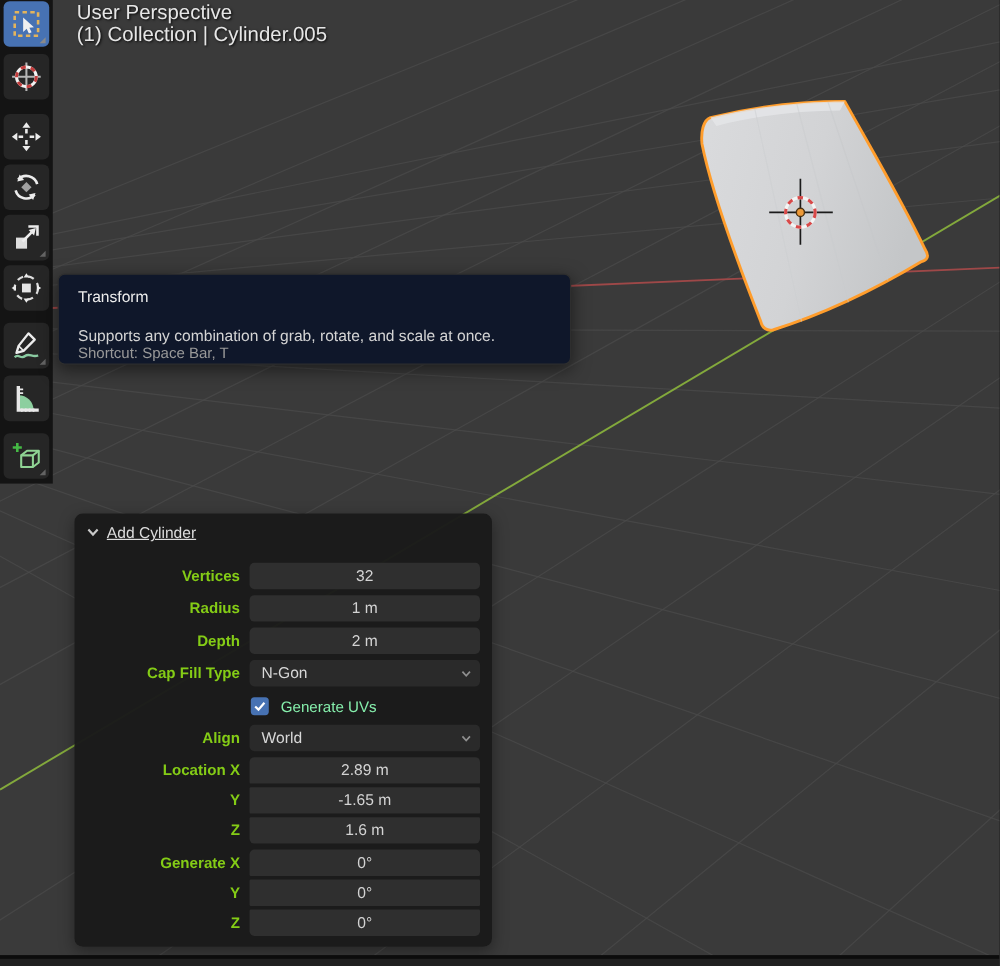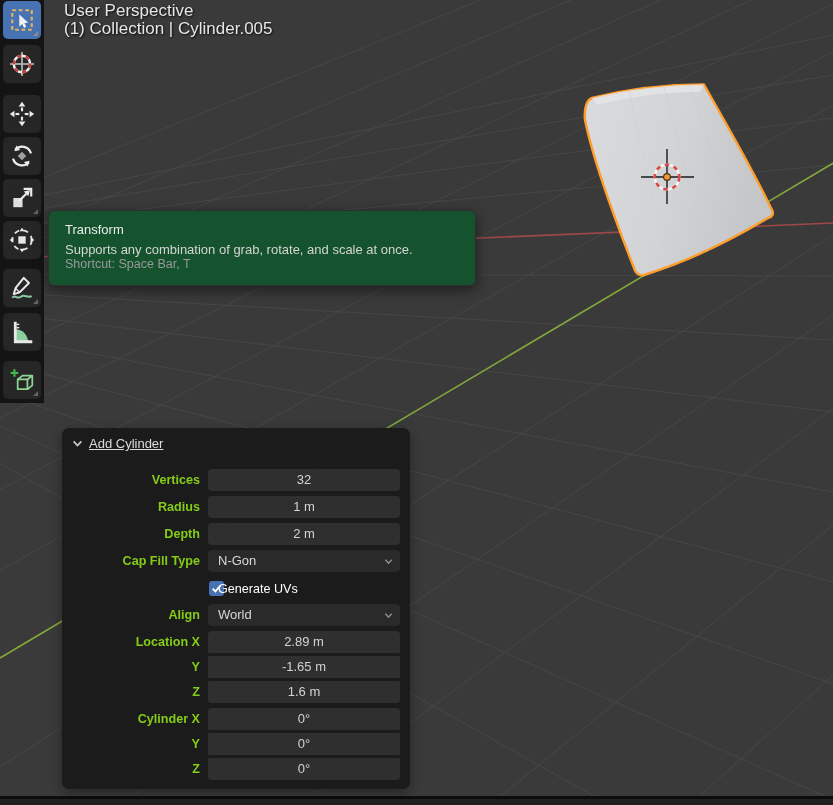--- a/index.html
+++ b/index.html
@@ -16,40 +16,40 @@
   .vp-header .line2{margin-top:1px;}
   
   .toolbar{position:absolute;left:0;top:0;width:44px;height:403px;background:#141414;}
   .tool{position:absolute;left:3px;width:38px;height:38px;border-radius:5px;
     background:#262626;display:flex;align-items:center;justify-content:center;}
   .tool.active{background:#4772b3;}
   .subtool-tri{position:absolute;right:3px;bottom:3px;width:0;height:0;
     border-left:5px solid transparent;border-bottom:5px solid #8a8a8a;}
   .tool:not(.active) .subtool-tri{border-bottom-color:#636363;}
   
-  .tooltip{position:absolute;left:48px;top:210px;width:428px;height:76px;
-    background:#14532d;border:1px solid #2e2e2e;border-radius:6px;
+  .tooltip{position:absolute;left:48px;top:228px;width:428px;height:76px;
+    background:#0f172a;border:1px solid #2e2e2e;border-radius:6px;
     box-shadow:0 4px 14px rgba(0,0,0,.5);box-sizing:border-box;
     padding:11px 16px 0 16px;}
   .tooltip .tt-title{color:#ececec;font-size:13px;}
-  .tooltip .tt-desc{color:#d4d4d4;font-size:13px;margin-top:5px;}
+  .tooltip .tt-desc{color:#d4d4d4;font-size:13px;margin-top:17px;}
   .tooltip .tt-shortcut{color:#999999;font-size:12.5px;margin-top:0;}
   
   .op-panel{position:absolute;left:62px;top:428px;width:348px;height:361px;
     background:rgba(26,26,26,.97);border-radius:7px;box-shadow:0 4px 12px rgba(0,0,0,.35);}
   .op-header{position:absolute;left:10px;top:8px;display:flex;align-items:center;gap:6px;color:#dcdcdc;font-size:13px;text-decoration:underline;}
   .lbl{position:absolute;width:138px;text-align:right;color:#84cc16;
     font-size:12.6px;height:22px;line-height:22px;font-weight:bold;}
   .fld{position:absolute;left:146px;width:192px;height:22px;background:#2f2f2f;
     border-radius:4px;color:#d3d3d3;font-size:13px;line-height:22px;text-align:center;box-sizing:border-box;}
   .fld.menu{background:#2a2a2a;text-align:left;padding-left:10px;color:#d8d8d8;}
   .fld.menu .chev{position:absolute;right:7px;top:7px;}
   .checkbox{position:absolute;left:147px;width:15px;height:15px;border-radius:3px;
     background:#4772b3;display:flex;align-items:center;justify-content:center;}
-  .chk-label{position:absolute;left:156px;height:16px;line-height:16px;color:#ffffff;font-size:12.6px;}
+  .chk-label{position:absolute;left:172px;height:16px;line-height:16px;color:#86efac;font-size:12.6px;}
   
   .bottom-strip{position:absolute;left:0;top:796px;width:833px;height:9px;
     background:#202020;border-top:3px solid #0c0c0c;box-sizing:border-box;}
 </style>
 </head>
 <body>
 
 <div class="root">
 
   <div id="scene">
@@ -262,21 +262,21 @@
       </svg>
     </div>
 
     <div class="lbl" style="top:203px">Location X</div>
     <div class="fld" style="top:203px;border-radius:4px 4px 1px 1px">2.89 m</div>
     <div class="lbl" style="top:228px">Y</div>
     <div class="fld" style="top:228px;border-radius:1px">-1.65 m</div>
     <div class="lbl" style="top:253px">Z</div>
     <div class="fld" style="top:253px;border-radius:1px 1px 4px 4px">1.6 m</div>
 
-    <div class="lbl" style="top:280px">Cylinder X</div>
+    <div class="lbl" style="top:280px">Generate X</div>
     <div class="fld" style="top:280px;border-radius:4px 4px 1px 1px">0°</div>
     <div class="lbl" style="top:305px">Y</div>
     <div class="fld" style="top:305px;border-radius:1px">0°</div>
     <div class="lbl" style="top:330px">Z</div>
     <div class="fld" style="top:330px;border-radius:1px 1px 4px 4px">0°</div>
   </div>
 
   <div class="bottom-strip"></div>
 </div>
 

